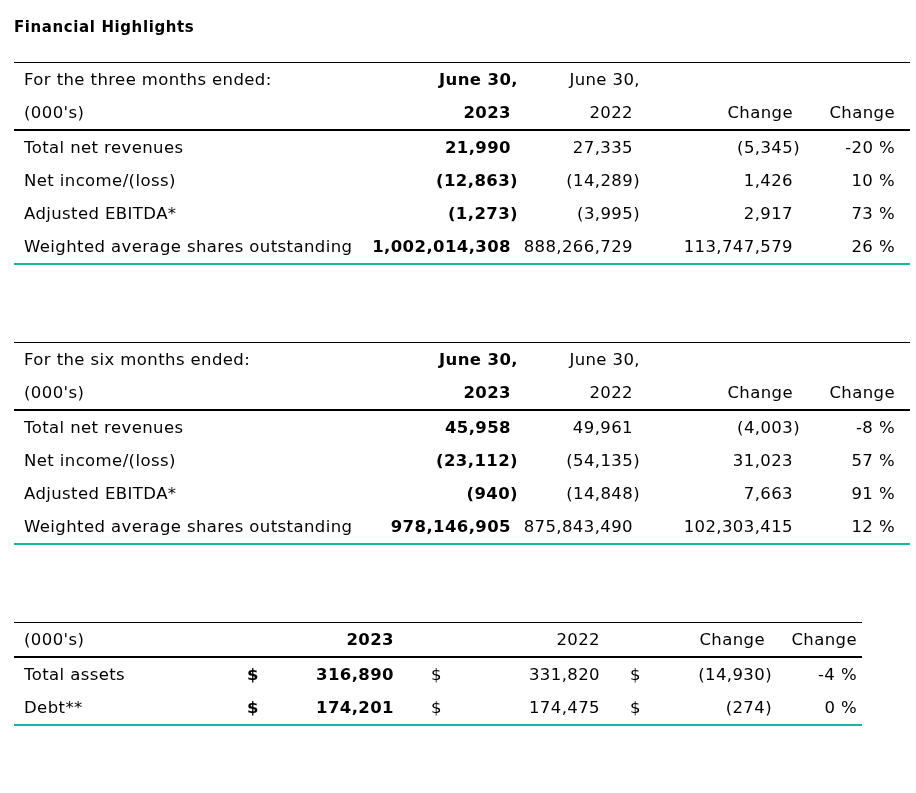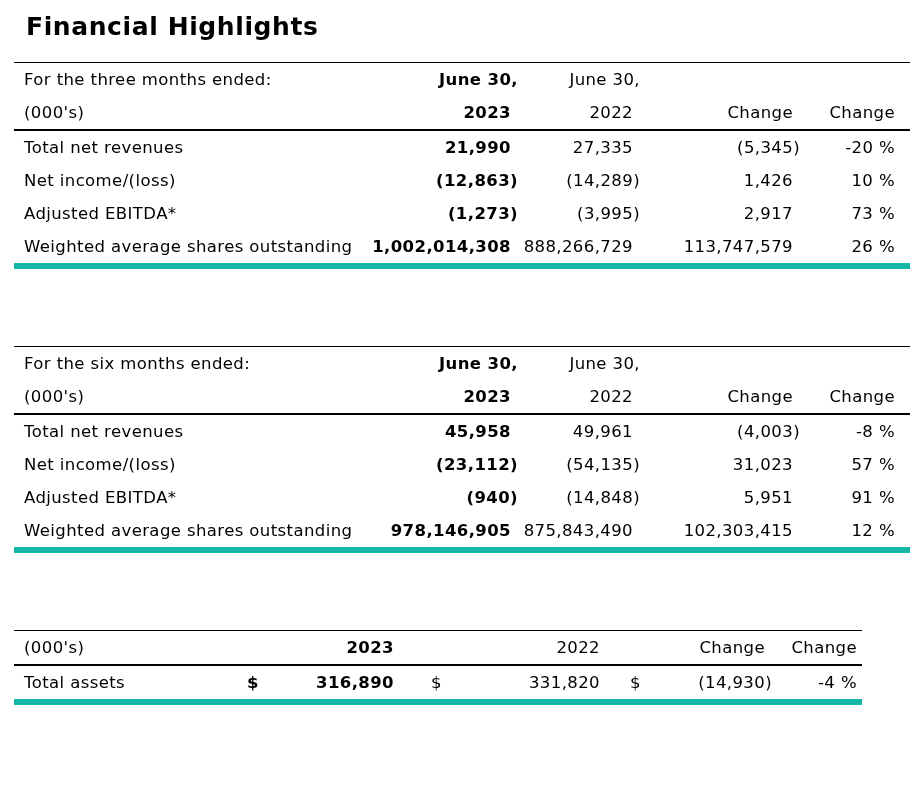--- a/index.html
+++ b/index.html
@@ -4,26 +4,26 @@
 <style>
   * { margin:0; padding:0; box-sizing:border-box; }
   html,body { background:#ffffff; }
   body {
     width:916px; height:793px; overflow:hidden;
     font-family:"DejaVu Sans","Liberation Sans",sans-serif;
     font-size:16.5px; letter-spacing:0.4px; color:#000;
   }
   .page { padding:14px 0 0 14px; }
   .page-title {
-    font-size:25px; font-weight:700; letter-spacing:0.6px;
-    line-height:26px; margin-bottom:22px;margin-left:12px;
+    font-size:15px; font-weight:700; letter-spacing:0.6px;
+    line-height:26px; margin-bottom:22px;
   }
   table.fin {
     border-collapse:collapse; table-layout:fixed;
-    border-top:1px solid #000; border-bottom:6px solid #14b8a6;
+    border-top:1px solid #000; border-bottom:2px solid #14b8a6;
   }
   table.fin td {
     padding-top:7px; padding-bottom:7px; line-height:19px;
     overflow:hidden; white-space:nowrap;
   }
   thead tr:last-child td { border-bottom:2px solid #000; }
   .t5 { width:896px; margin-bottom:77px; }
   .t5 col.w-label { width:340px; } .t5 col.w-cur { width:165px; }
   .t5 col.w-pri { width:122px; }  .t5 col.w-chg { width:163px; }
   .t5 col.w-pct { width:106px; }
@@ -142,21 +142,21 @@
         <td class="lbl">Net income/(loss)</td>
         <td class="num c-cur b hang">(23,112)</td>
         <td class="num c-pri hang">(54,135)</td>
         <td class="num c-chg">31,023</td>
         <td class="num c-pct">57 %</td>
       </tr>
       <tr>
         <td class="lbl">Adjusted EBITDA*</td>
         <td class="num c-cur b hang">(940)</td>
         <td class="num c-pri hang">(14,848)</td>
-        <td class="num c-chg">5,951</td>
+        <td class="num c-chg">7,663</td>
         <td class="num c-pct">91 %</td>
       </tr>
       <tr>
         <td class="lbl">Weighted average shares outstanding</td>
         <td class="num c-cur b">978,146,905</td>
         <td class="num c-pri">875,843,490</td>
         <td class="num c-chg">102,303,415</td>
         <td class="num c-pct">12 %</td>
       </tr>
     </tbody>
@@ -189,16 +189,26 @@
       <tr>
         <td class="lbl">Total assets</td>
         <td class="dol d1 b">$</td>
         <td class="num c3-cur b">316,890</td>
         <td class="dol d2">$</td>
         <td class="num c3-pri">331,820</td>
         <td class="dol d3">$</td>
         <td class="num c3-chg hang">(14,930)</td>
         <td class="num c3-pct">-4 %</td>
       </tr>
+      <tr>
+        <td class="lbl">Debt**</td>
+        <td class="dol d1 b">$</td>
+        <td class="num c3-cur b">174,201</td>
+        <td class="dol d2">$</td>
+        <td class="num c3-pri">174,475</td>
+        <td class="dol d3">$</td>
+        <td class="num c3-chg hang">(274)</td>
+        <td class="num c3-pct">0 %</td>
+      </tr>
     </tbody>
   </table>
 
 </div>
 
 </body></html>

